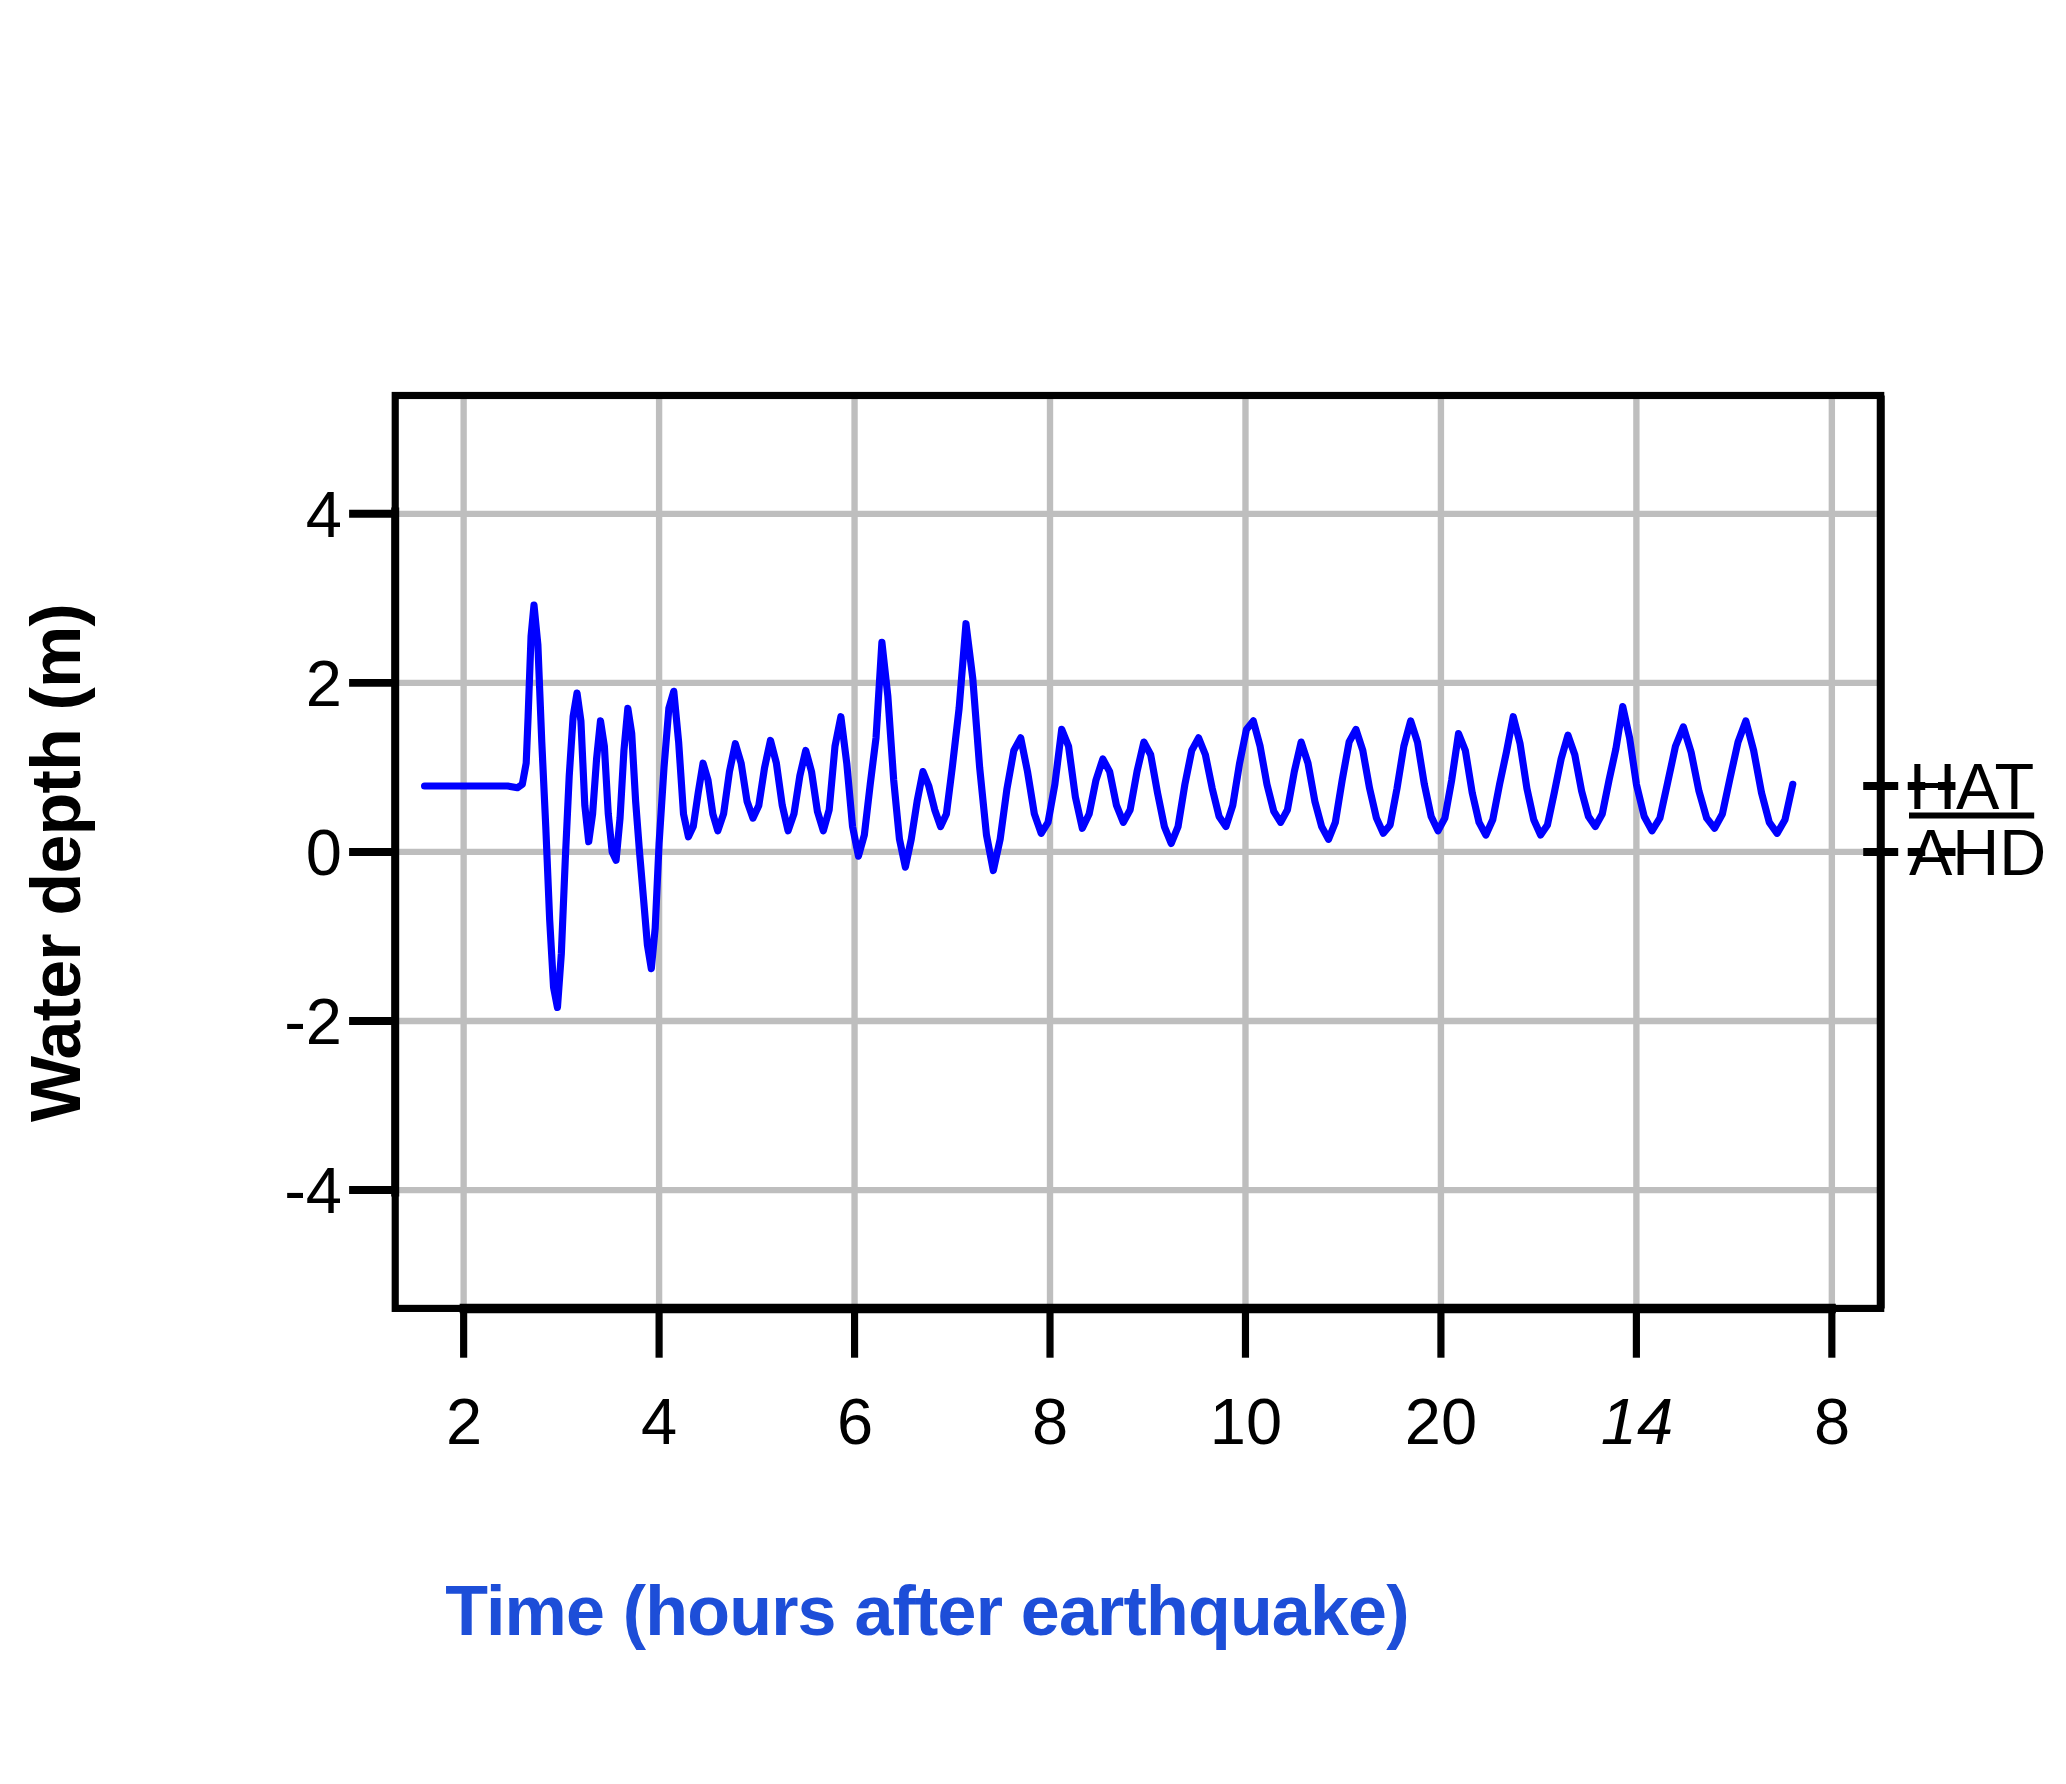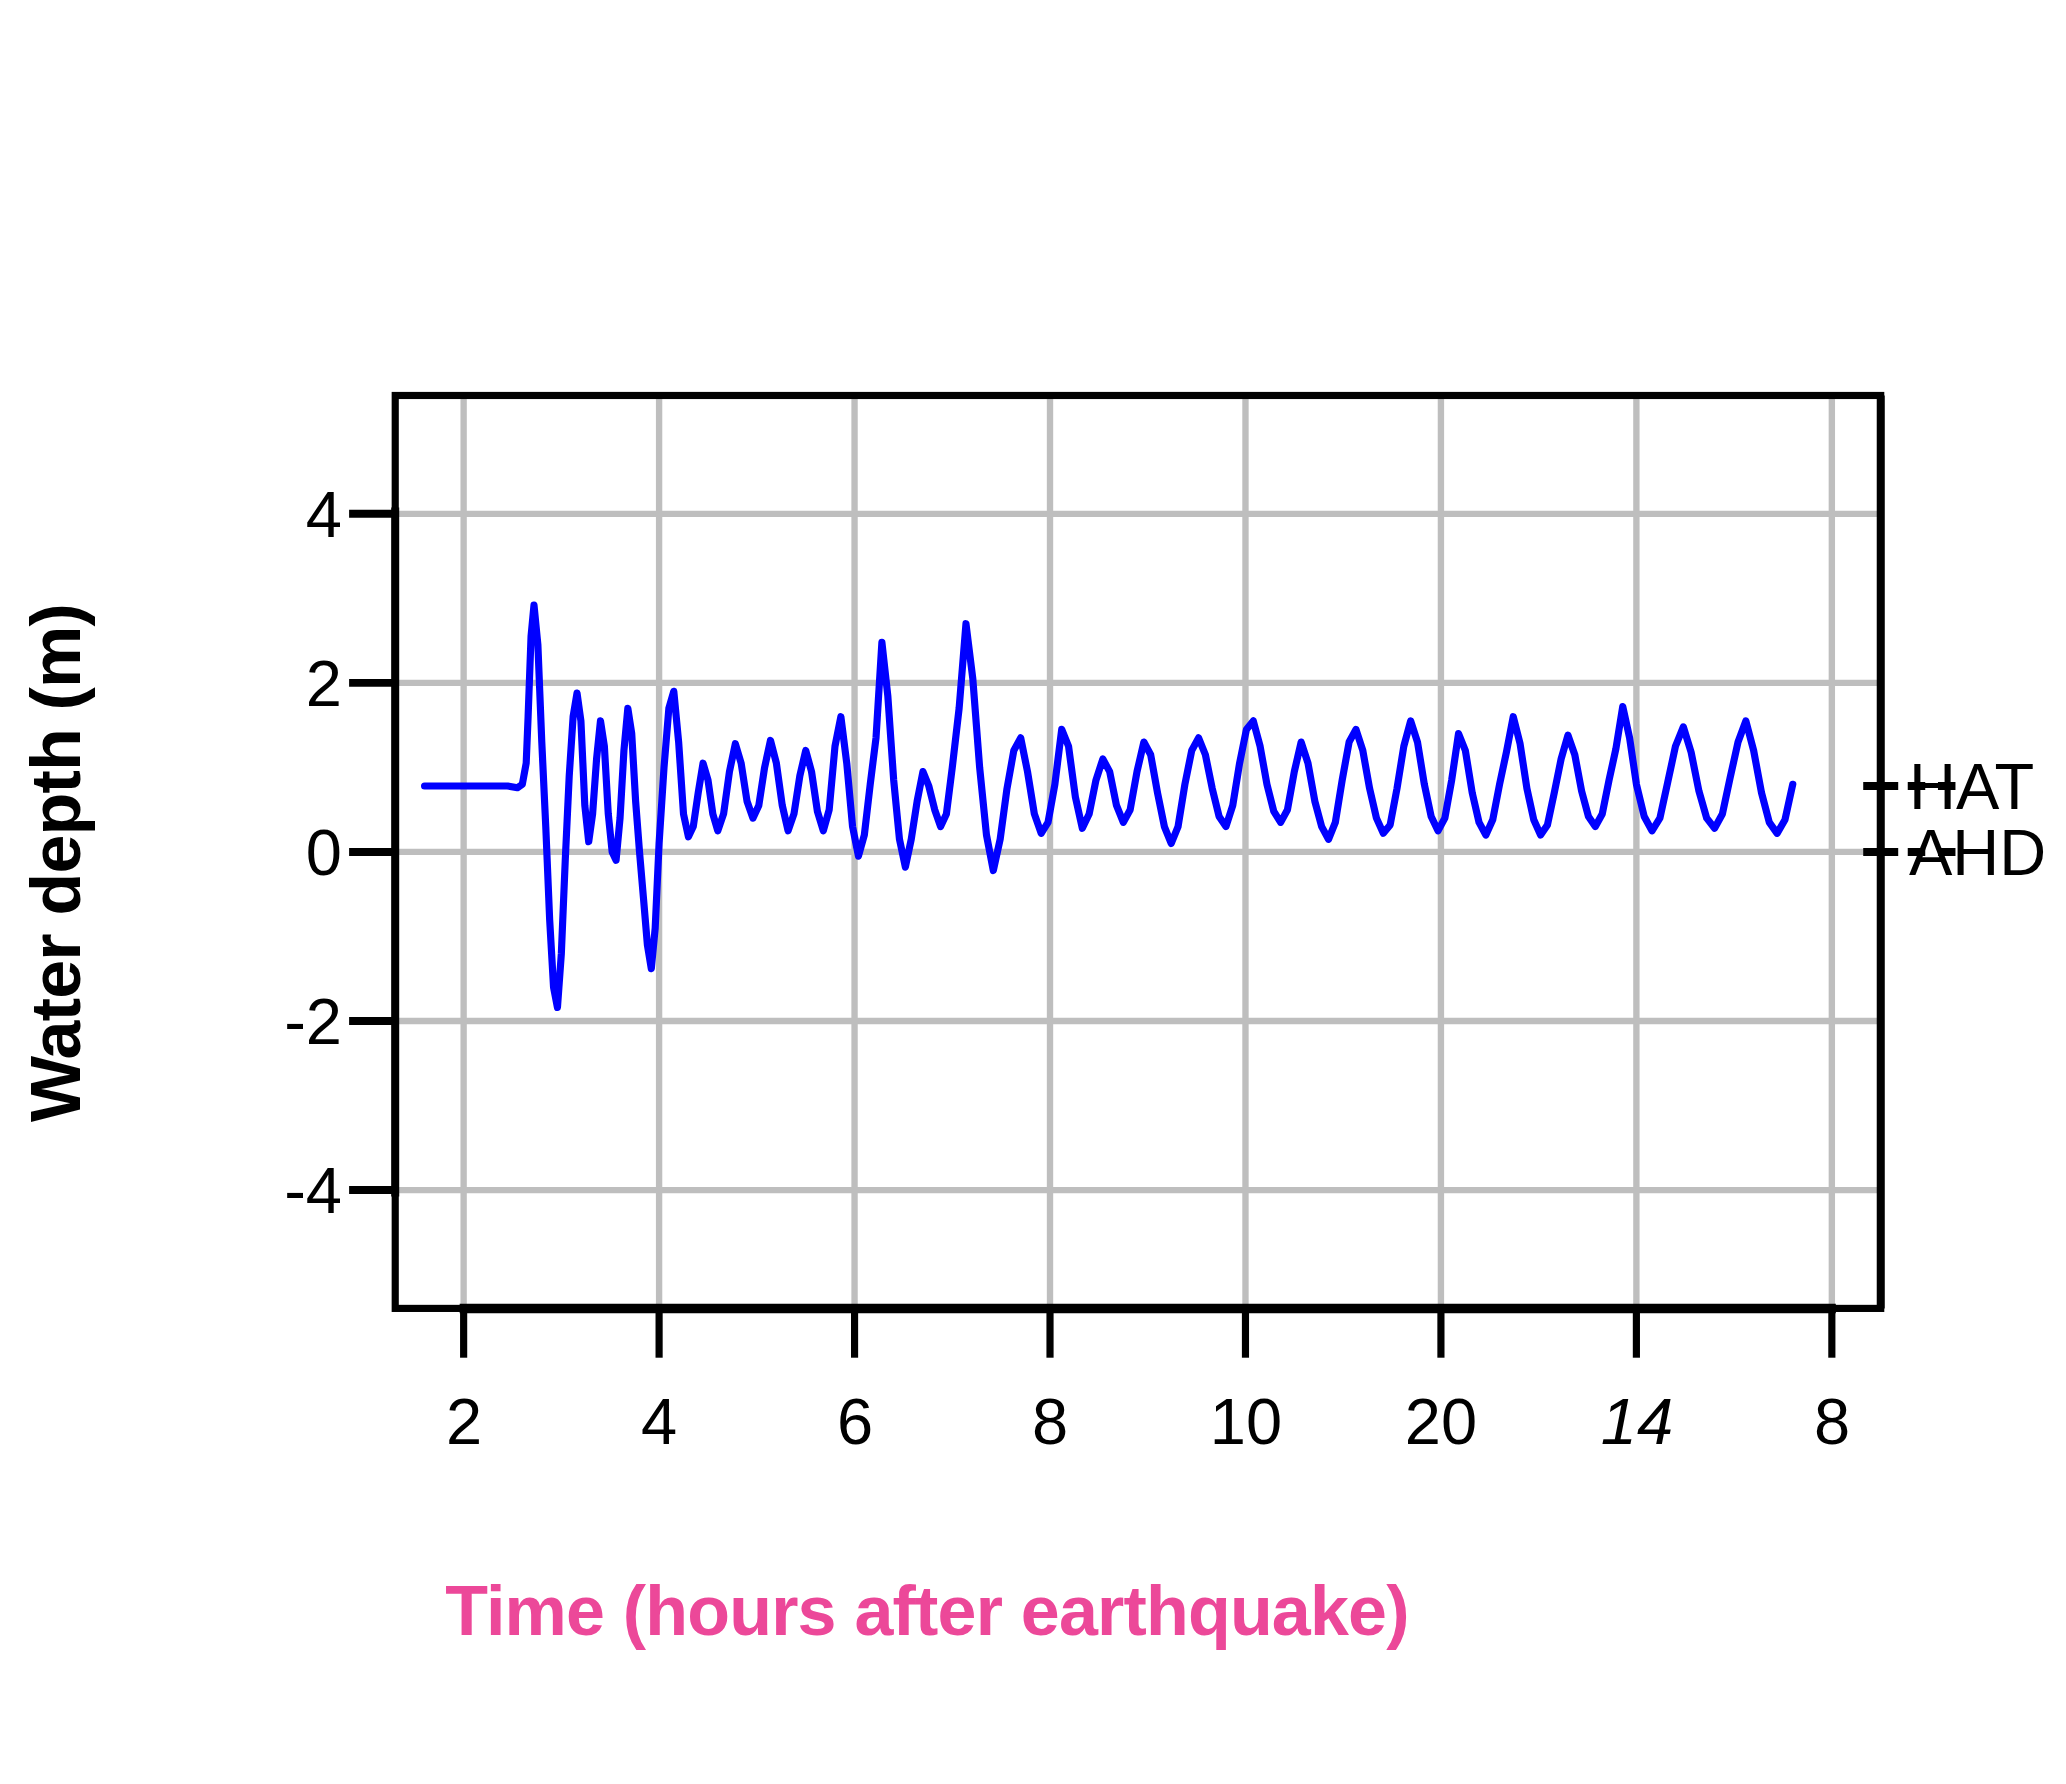--- a/index.html
+++ b/index.html
@@ -35,21 +35,21 @@
     white-space: nowrap;
   }
   .xlabel {
     position: absolute;
     left: 0px;
     top: 1571px;
     width: 1854px;
     text-align: center;
     font-size: 70px;
     font-weight: bold;
-    color: #ec4899;
+    color: #1d4ed8;
     letter-spacing: -0.8px;
     white-space: nowrap;
   }
   .ytick-label {
     position: absolute;
     text-align: right;
     font-size: 65px;
     color: #000000;
     white-space: nowrap;
     transform: translateY(-50%);
@@ -140,21 +140,21 @@
       <div class="xtick-label" style="left: 659px; top: 1384px;">4</div>
       <div class="xtick-label" style="left: 855px; top: 1384px;">6</div>
       <div class="xtick-label" style="left: 1050px; top: 1384px;">8</div>
       <div class="xtick-label" style="left: 1246px; top: 1384px;">10</div>
       <div class="xtick-label" style="left: 1441px; top: 1384px;">20</div>
       <div class="xtick-label" style="left: 1637px; top: 1384px; font-style: italic;">14</div>
       <div class="xtick-label" style="left: 1832px; top: 1384px;">8</div>
     </div>
 
   <div id="side-labels">
-      <div class="side-label" style="left: 1909px; top: 786px;">HAT</div>
+      <div class="side-label" style="left: 1909px; top: 786px; text-decoration: underline;">HAT</div>
       <div class="side-label" style="left: 1909px; top: 852px;">AHD</div>
     </div>
 
   <div class="ylabel">Water depth (m)</div>
   <div class="xlabel">Time (hours after earthquake)</div>
 
 </div>
 
 
 </body></html>

